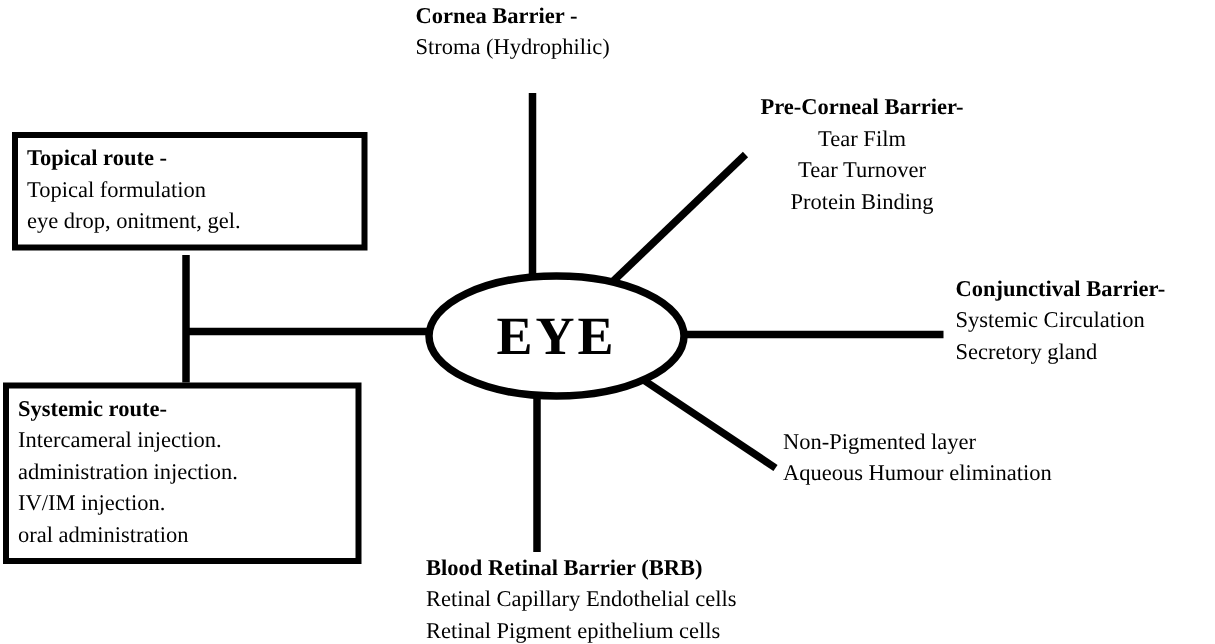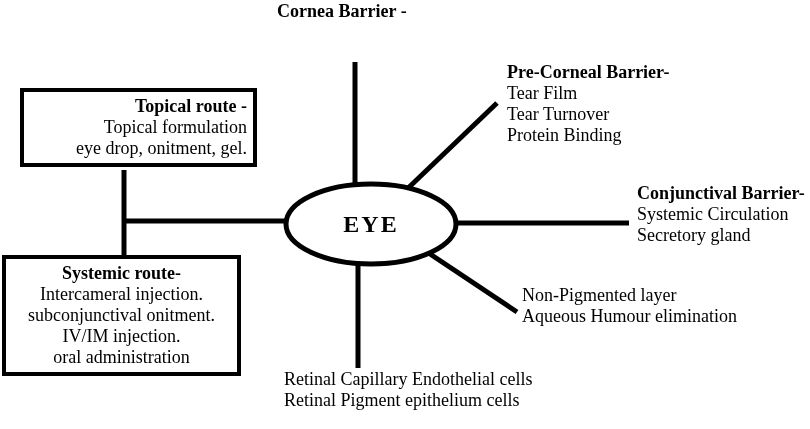--- a/index.html
+++ b/index.html
@@ -18,53 +18,53 @@
   }
   .connectors {
     position: absolute;
     left: 0;
     top: 0;
     width: 810px;
     height: 429px;
   }
   .node {
     position: absolute;
-    font-size: 18px;
+    font-size: 15px;
     line-height: 21px;
     white-space: nowrap;
   }
   .node-title {
     font-weight: bold;
   }
   .boxed {
     border: 4px solid #000000;
     padding: 4px 6px 4px 6px;
     background: #ffffff;
   }
   .center-label {
     position: absolute;
     left: 285px;
     top: 183px;
     width: 172px;
     height: 82px;
     display: flex;
     align-items: center;
     justify-content: center;
-    font-size: 24px;
+    font-size: 36px;
     font-weight: bold;
     letter-spacing: 2px;
   }
   
   .node-cornea       { left: 277px; top: 1px;   }
-  .node-precorneal   { left: 507px; top: 62px;  }
+  .node-precorneal   { left: 507px; top: 62px; text-align: center;  }
   .node-conjunctival { left: 637px; top: 183px; }
   .node-bab          { left: 522px; top: 285px; }
   .node-brb          { left: 284px; top: 369px; }
-  .node-topical      { left: 20px;   top: 88px;  width: 217px; text-align: right; }
-  .node-systemic     { left: 2px;   top: 255px; width: 219px; text-align: center; }
+  .node-topical      { left: 8px;   top: 88px;  width: 217px; }
+  .node-systemic     { left: 2px;   top: 255px; width: 219px; }
 </style>
 </head>
 <body>
 
 <div class="canvas">
 
   <svg class="connectors" viewBox="0 0 810 429" xmlns="http://www.w3.org/2000/svg">
 
     <line x1="124" y1="170" x2="124" y2="258" stroke="#000000" stroke-width="5"></line>
 
@@ -80,20 +80,21 @@
 
     <line x1="358" y1="262" x2="358" y2="368" stroke="#000000" stroke-width="5"></line>
 
     <ellipse cx="371" cy="224" rx="85" ry="40" fill="#ffffff" stroke="#000000" stroke-width="5"></ellipse>
   </svg>
 
   <div class="center-label">EYE</div>
 
   <div class="node node-cornea">
     <div class="node-title">Cornea Barrier -</div>
+    <div class="node-line">Stroma (Hydrophilic)</div>
   </div>
 
   <div class="node node-precorneal">
     <div class="node-title">Pre-Corneal Barrier-</div>
     <div class="node-line">Tear Film</div>
     <div class="node-line">Tear Turnover</div>
     <div class="node-line">Protein Binding</div>
   </div>
 
   <div class="node node-conjunctival">
@@ -101,31 +102,32 @@
     <div class="node-line">Systemic Circulation</div>
     <div class="node-line">Secretory gland</div>
   </div>
 
   <div class="node node-bab">
     <div class="node-line">Non-Pigmented layer</div>
     <div class="node-line">Aqueous Humour elimination</div>
   </div>
 
   <div class="node node-brb">
+    <div class="node-title">Blood Retinal Barrier (BRB)</div>
     <div class="node-line">Retinal Capillary Endothelial cells</div>
     <div class="node-line">Retinal Pigment epithelium cells</div>
   </div>
 
   <div class="node boxed node-topical">
     <div class="node-title">Topical route -</div>
     <div class="node-line">Topical formulation</div>
     <div class="node-line">eye drop, onitment, gel.</div>
   </div>
 
   <div class="node boxed node-systemic">
     <div class="node-title">Systemic route-</div>
     <div class="node-line">Intercameral injection.</div>
-    <div class="node-line">subconjunctival onitment.</div>
+    <div class="node-line">administration injection.</div>
     <div class="node-line">IV/IM injection.</div>
     <div class="node-line">oral administration</div>
   </div>
 
 </div>
 
 </body></html>

